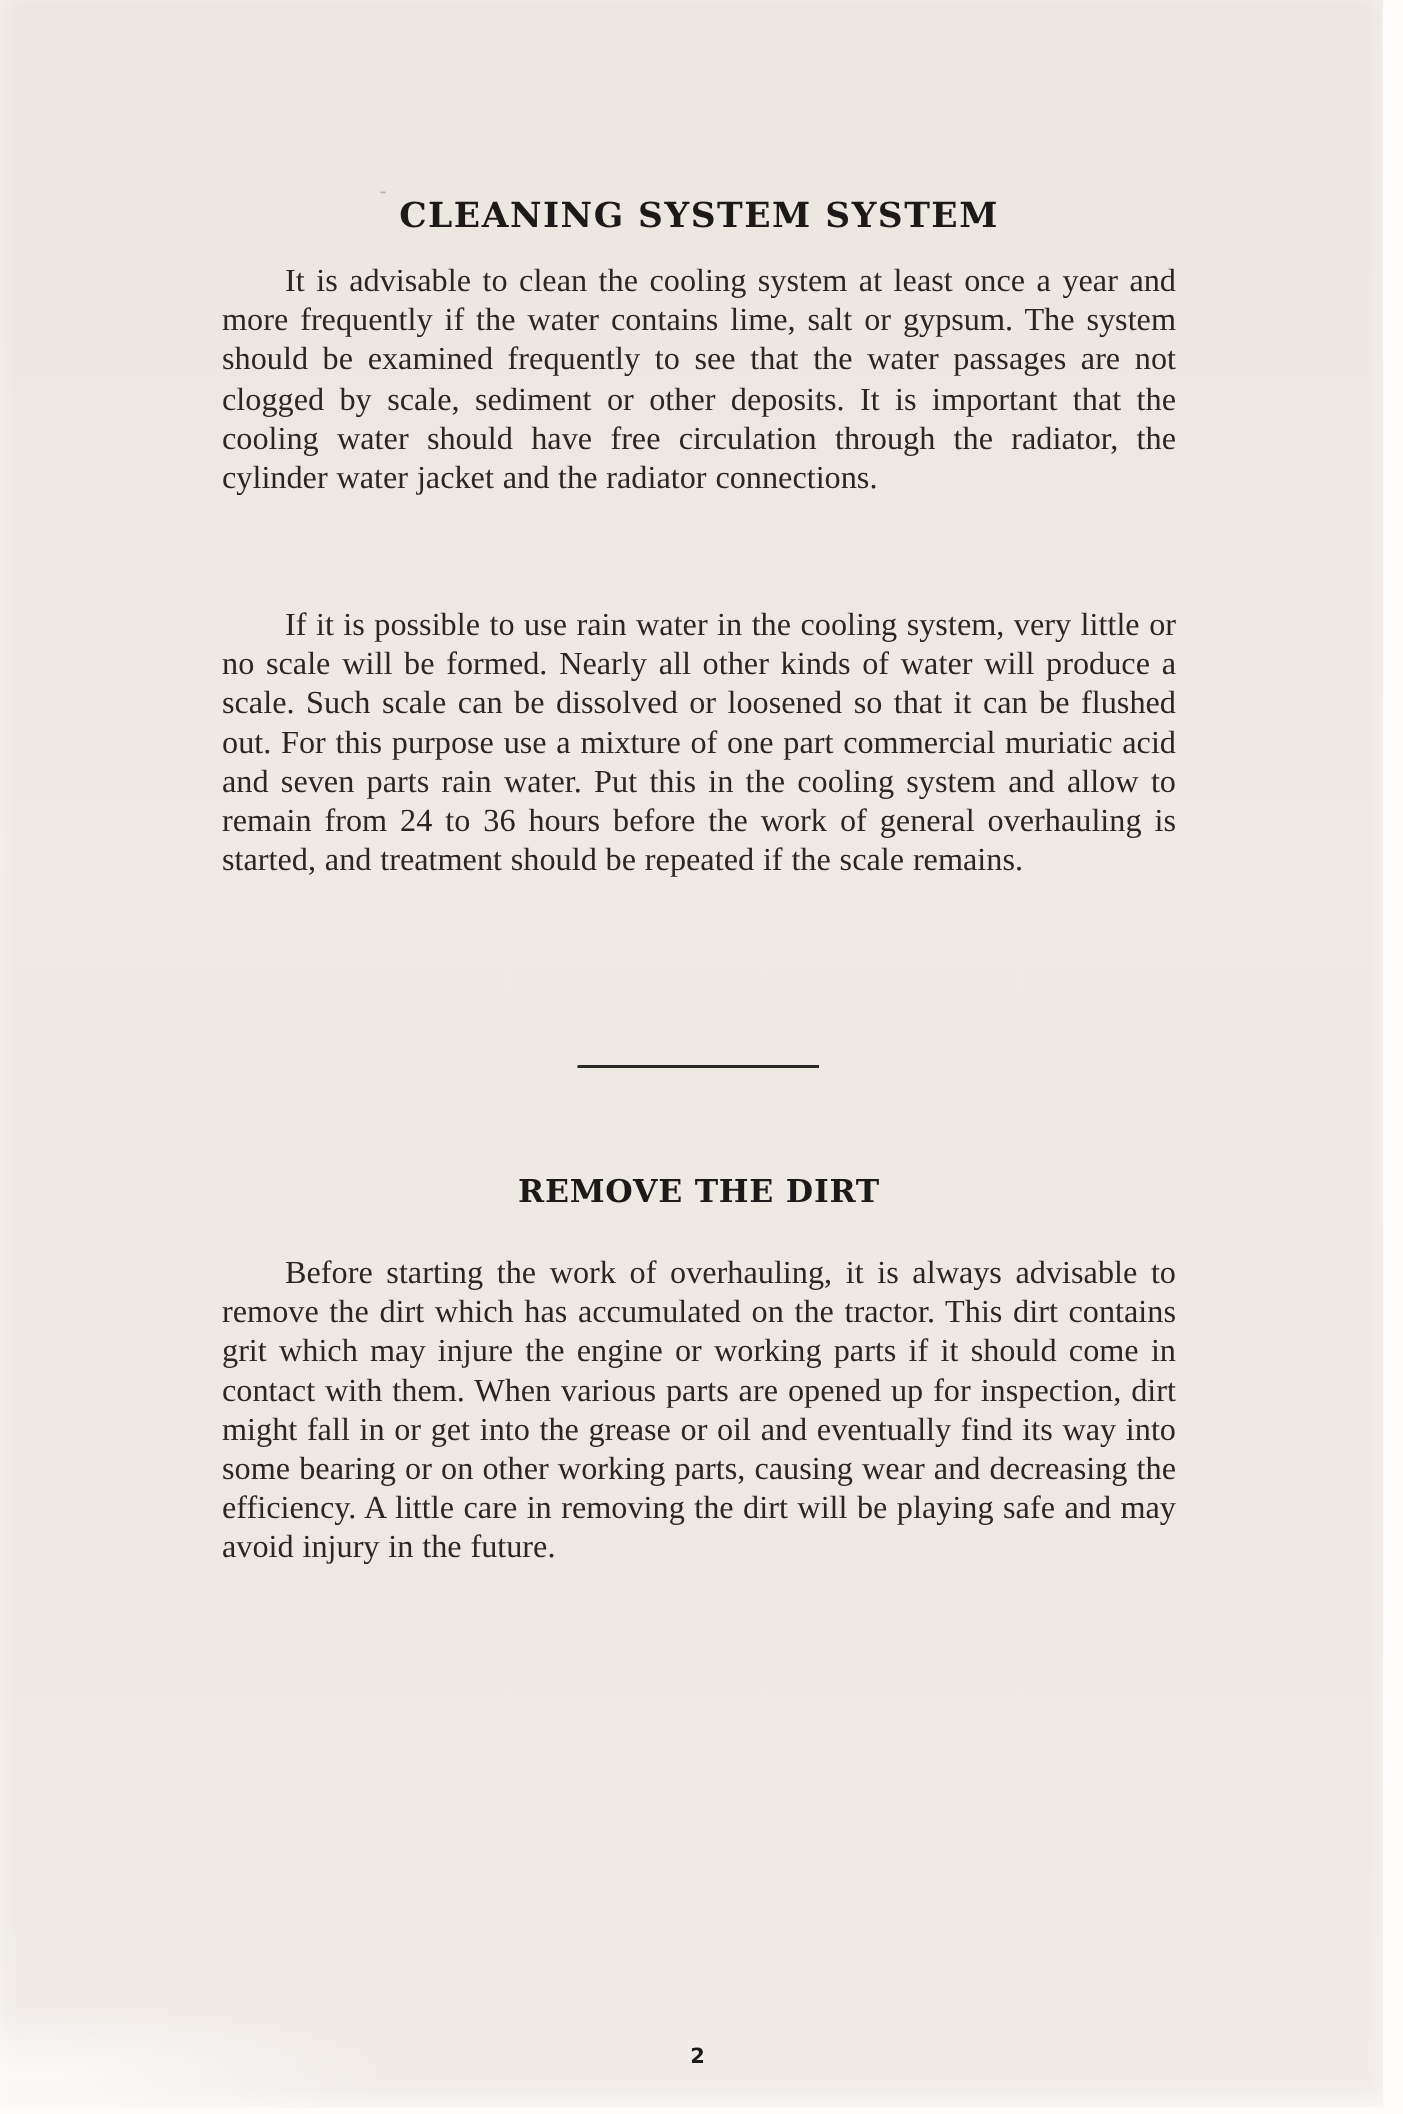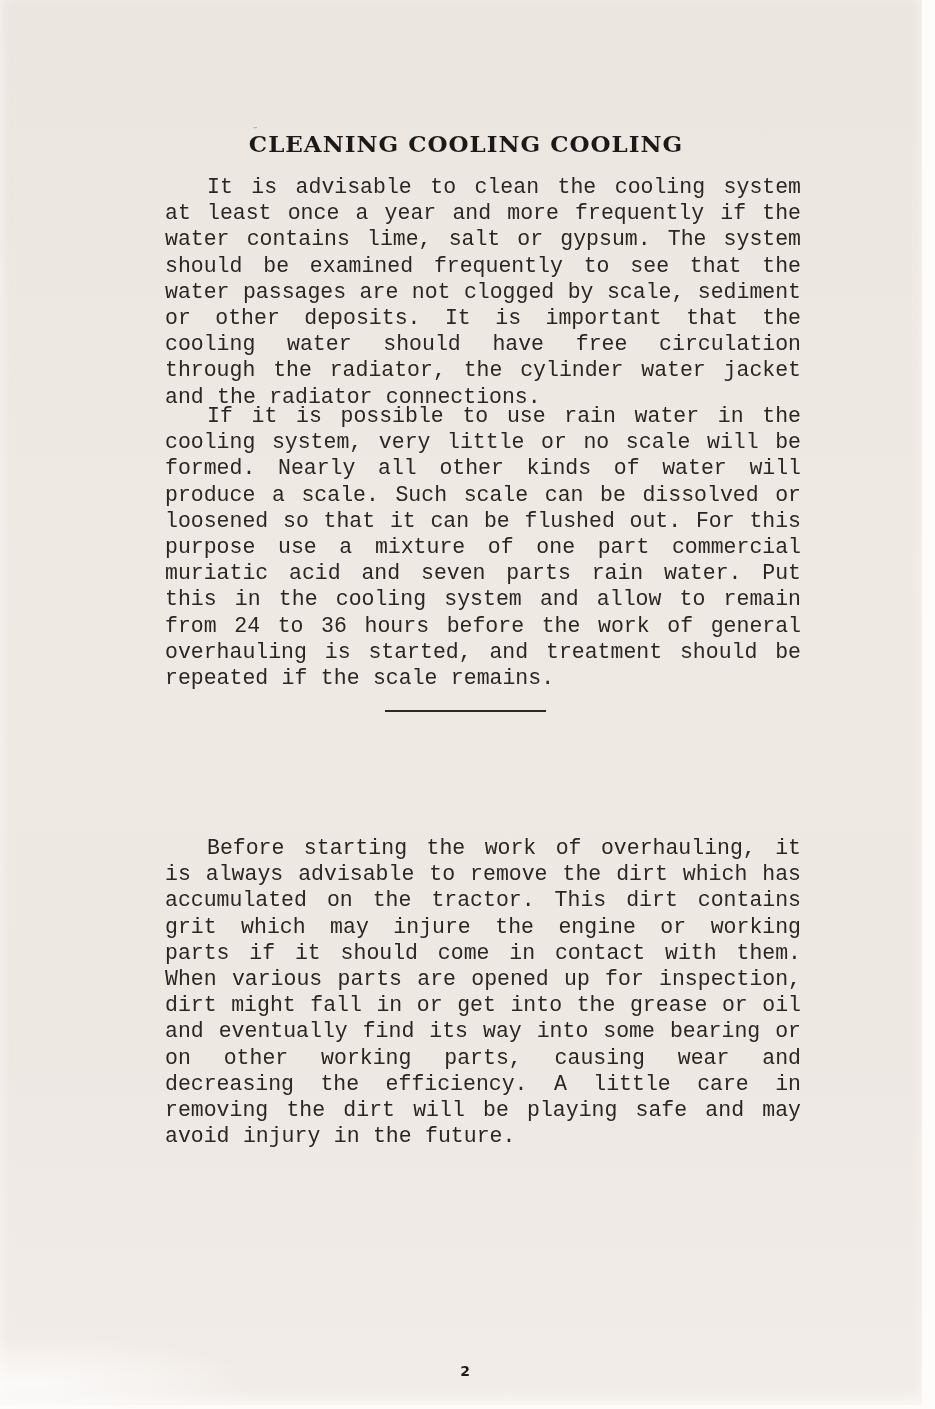--- a/index.html
+++ b/index.html
@@ -27,23 +27,23 @@
       position: absolute;
       left: 0;
       bottom: 0;
       width: 260px;
       height: 70px;
       background: radial-gradient(ellipse at 10% 70%, rgba(255,255,255,0.75), rgba(255,255,255,0) 70%);
       pointer-events: none;
     }
     .text-col {
       position: absolute;
-      left: 165px;
+      left: 148px;
       width: 636px;
-      font-family: Liberation Mono, monospace;
+      font-family: Liberation Serif, serif;
       color: #2a2624;
     }
     .heading {
       position: absolute;
       left: 148px;
       width: 636px;
       text-align: center;
       font-family: "DejaVu Serif", "Liberation Serif", serif;
       font-weight: bold;
       color: #1c1a19;
@@ -93,27 +93,28 @@
       font-family: "Liberation Sans", sans-serif;
       color: #b9b3ae;
       font-size: 14px;
     }
   </style>
 </head>
 <body>
 
 <div class="page">
 
-  <h1 id="h1" class="heading">CLEANING COOLING COOLING</h1>
+  <h1 id="h1" class="heading">CLEANING SYSTEM SYSTEM</h1>
 
   <p id="p1" class="text-col body-para">It is advisable to clean the cooling system at least once a year and more frequently if the water contains lime, salt or gypsum.  The system should be examined frequently to see that the water passages are not clogged by scale, sediment or other deposits.  It is important that the cooling water should have free circulation through the radiator, the cylinder water jacket and the radiator connections.</p>
 
   <p id="p2" class="text-col body-para">If it is possible to use rain water in the cooling system, very little or no scale will be formed.  Nearly all other kinds of water will produce a scale.  Such scale can be dissolved or loosened so that it can be flushed out.  For this purpose use a mixture of one part commercial muriatic acid and seven parts rain water.  Put this in the cooling system and allow to remain from 24 to 36 hours before the work of general overhauling is started, and treatment should be re­peated if the scale remains.</p>
 
   <div class="divider"></div>
 
+  <h2 id="h2" class="heading">REMOVE THE DIRT</h2>
 
   <p id="p3" class="text-col body-para">Before starting the work of overhauling, it is always advisable to remove the dirt which has accu­mulated on the tractor.  This dirt contains grit which may injure the engine or working parts if it should come in contact with them.  When various parts are opened up for inspection, dirt might fall in or get into the grease or oil and eventually find its way into some bearing or on other working parts, causing wear and decreasing the efficiency.  A little care in removing the dirt will be playing safe and may avoid injury in the future.</p>
 
   <span class="bleed-mark" style="left:253px; top:119px;">-</span>
 
   <div class="page-number">2</div>
 </div>
 
 </body></html>

